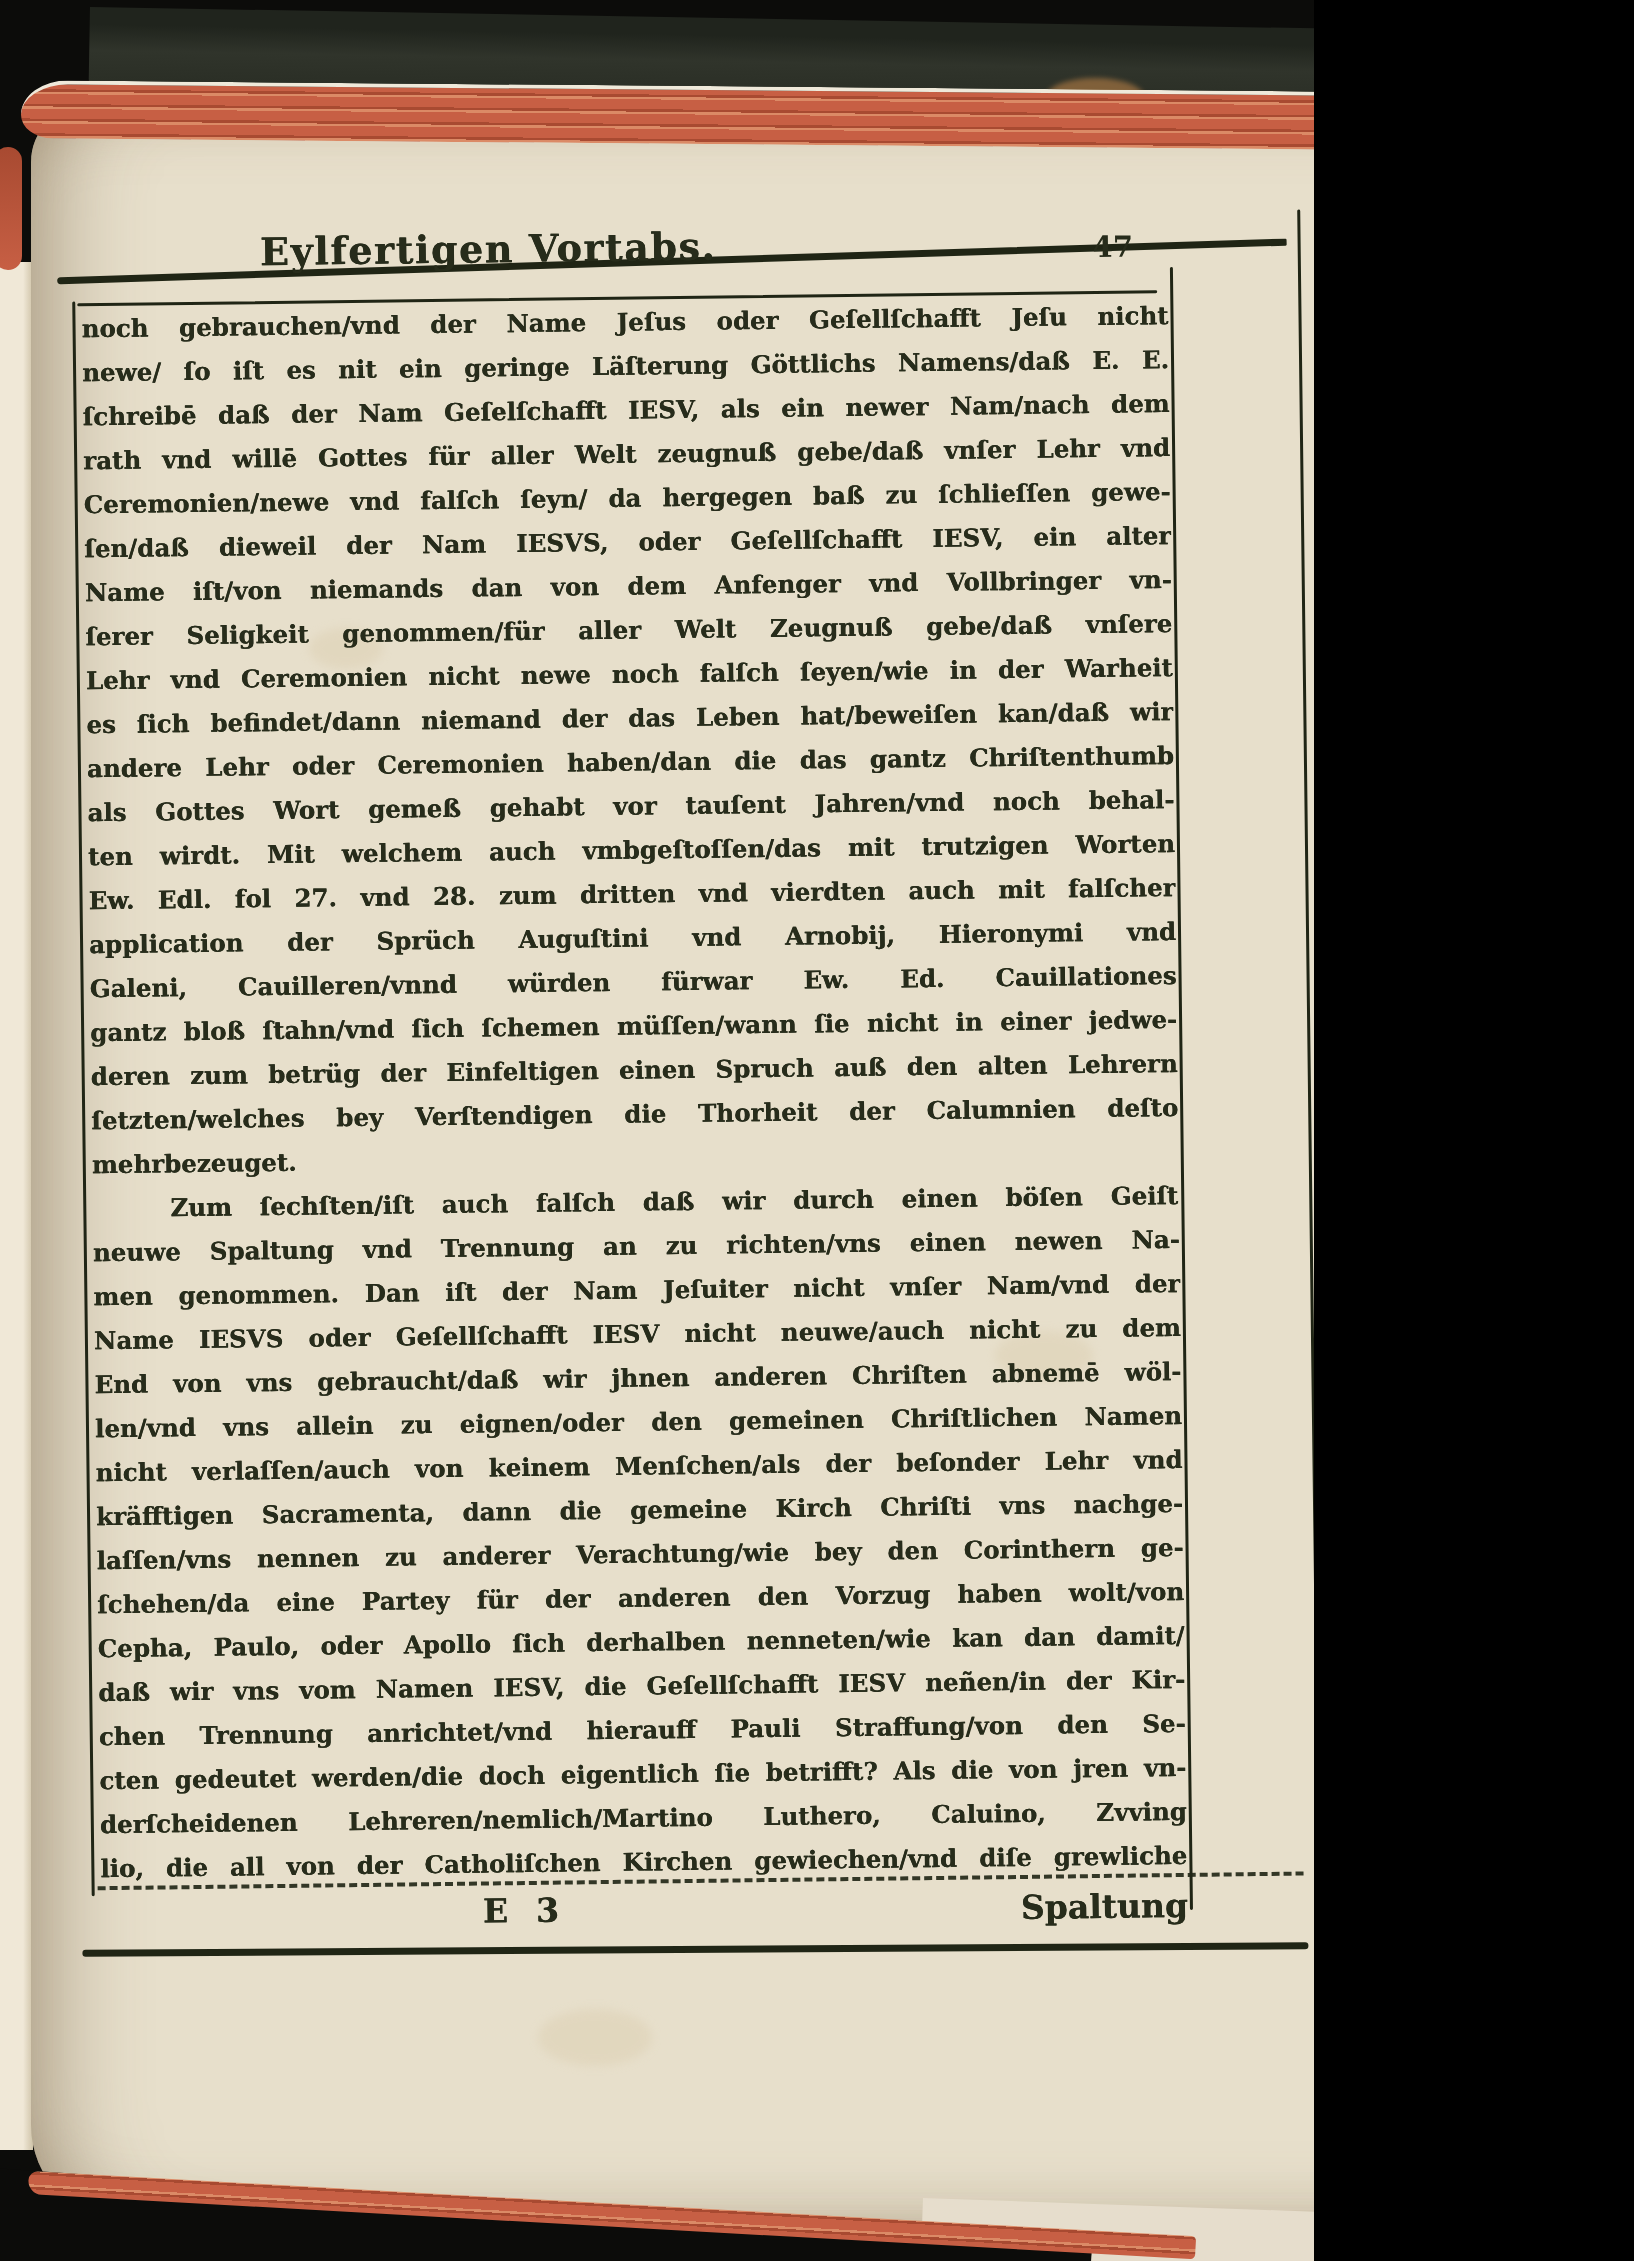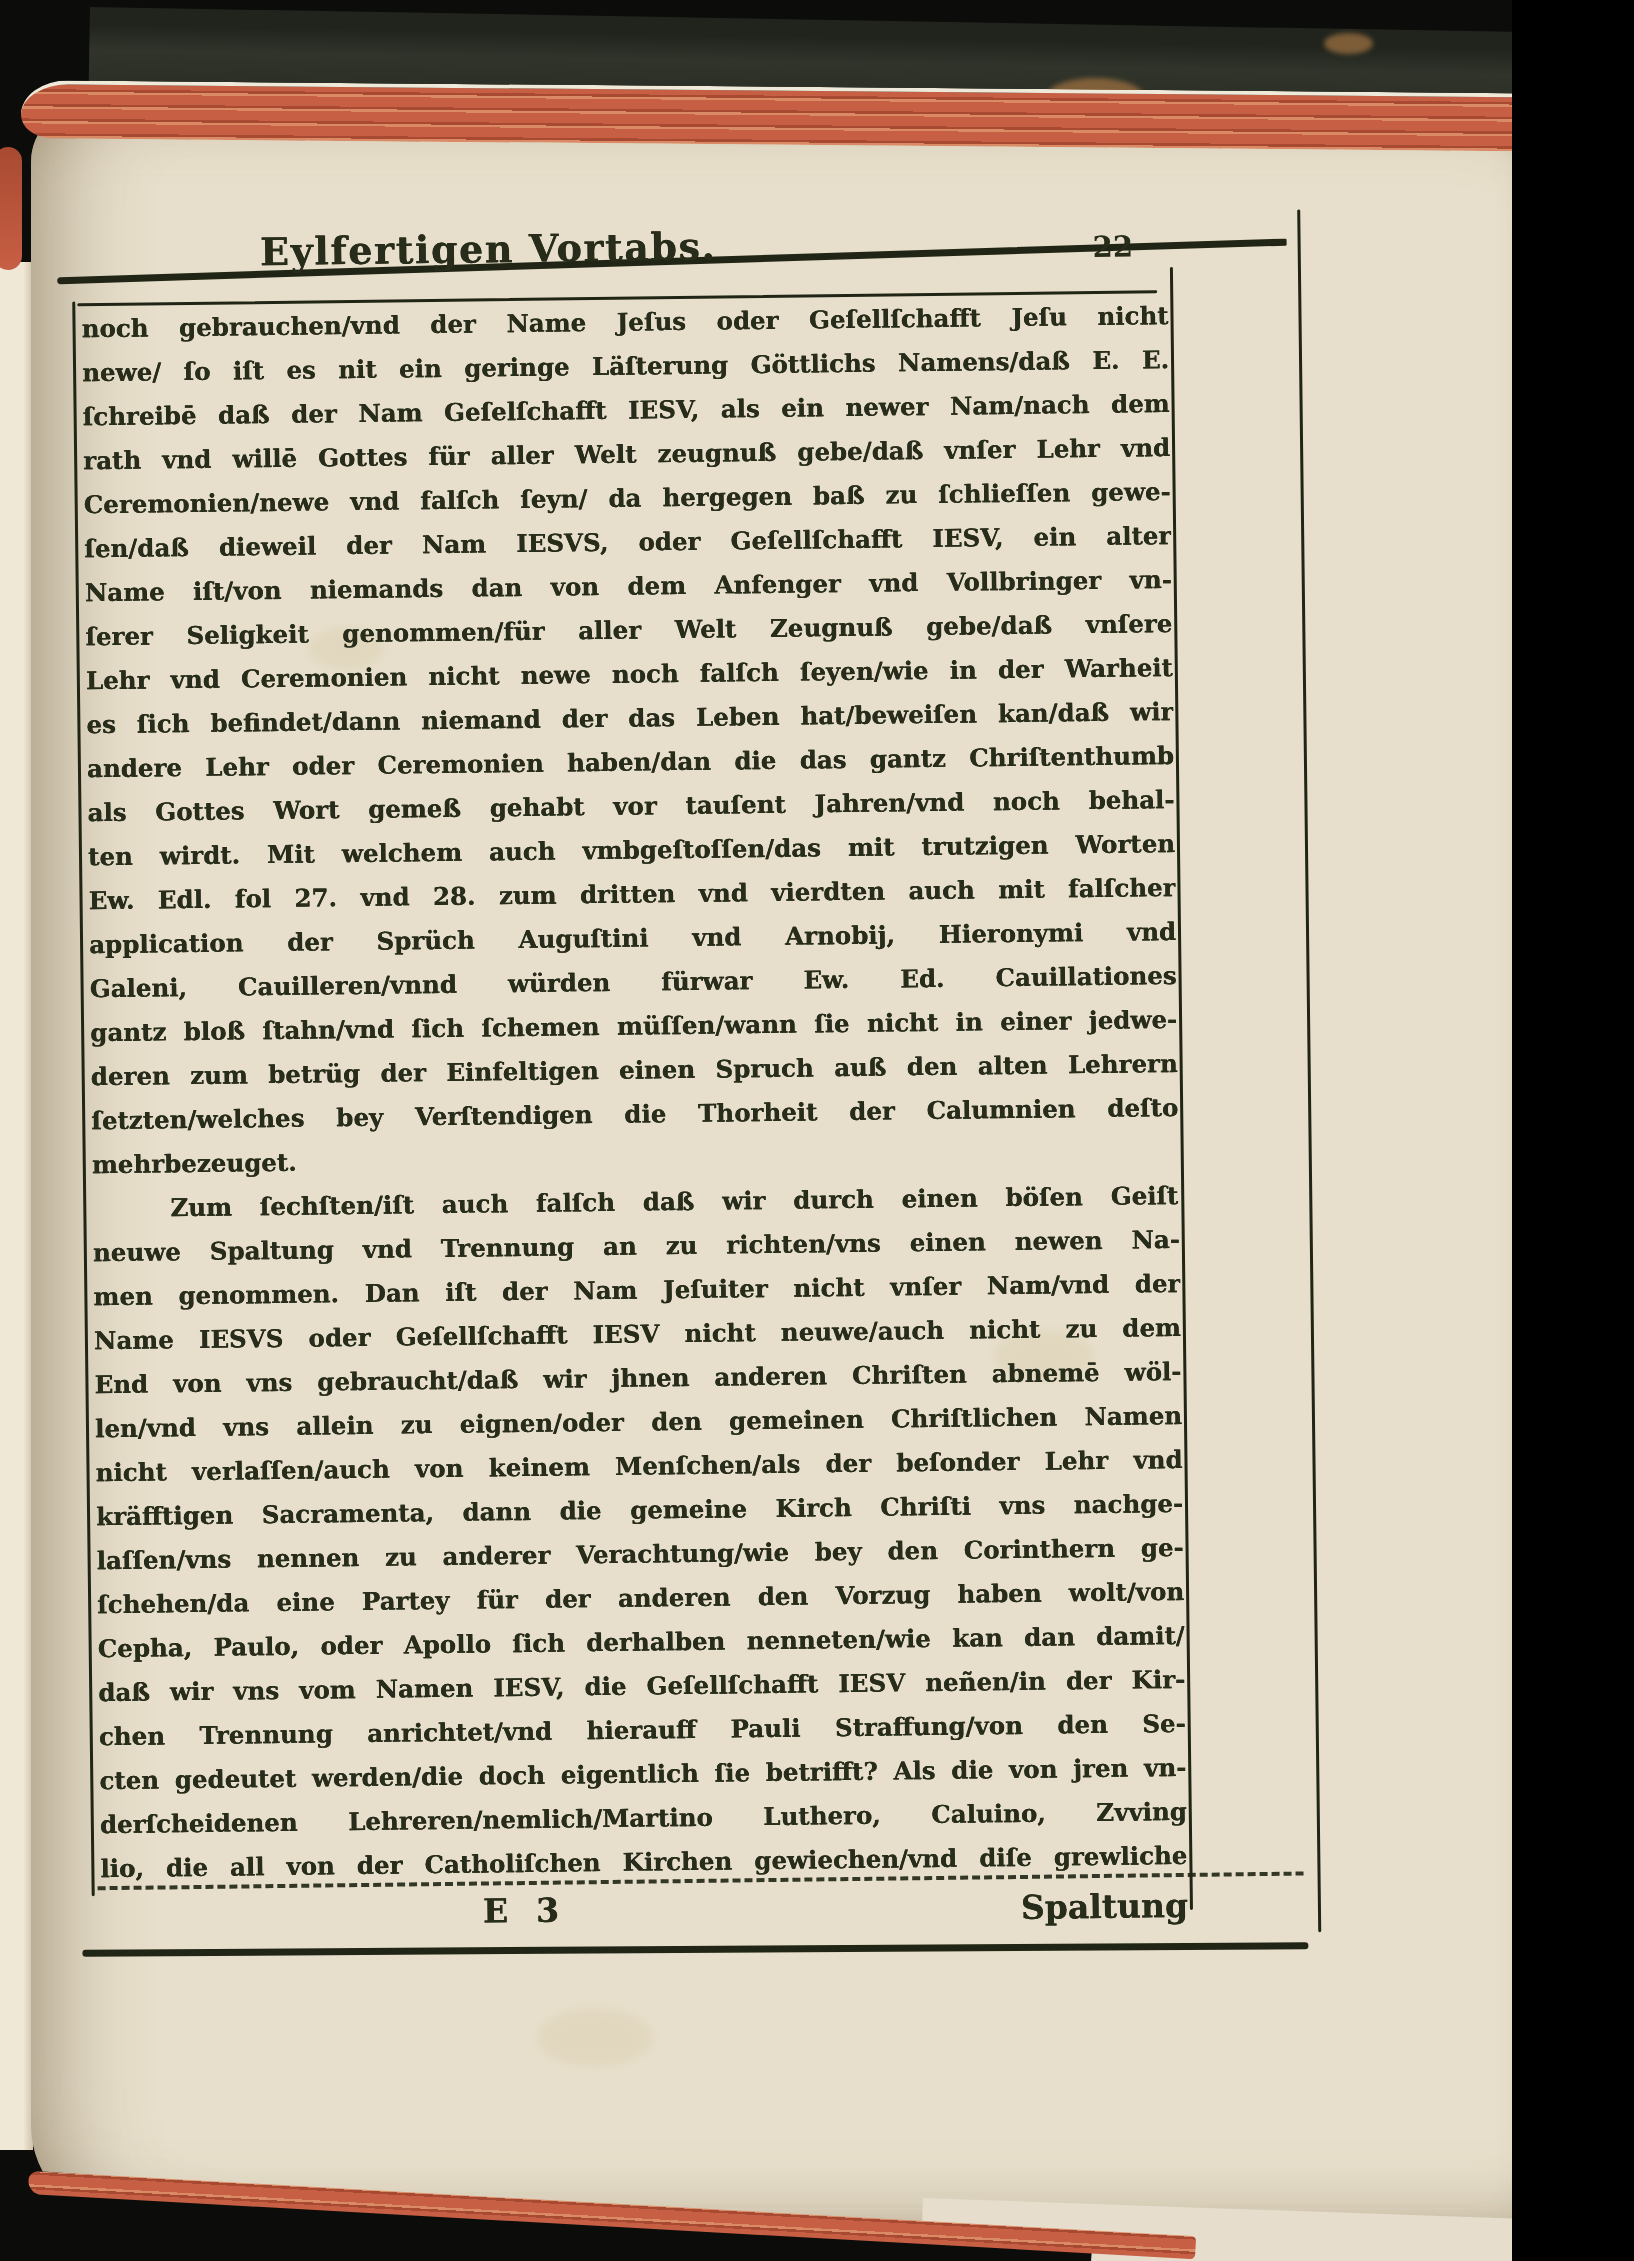--- a/index.html
+++ b/index.html
@@ -2,21 +2,21 @@
 <html style="--paper: #e7dfcb; --paper-light: #f0e8d7; --paper-under: #e6ddcc; --ink: #272c1b; --rule: #202515; --red: #c75f44; --red-dark: #a84a31; --red-light: #db8a66; --cover: #30342b; --bg: #0c0c0a; --gutter: #b5a78c;font-size:13px"><head>
 <meta charset="utf-8">
 <style>
   :root{
     --paper:#e7dfcb; --paper-light:#f0e8d7; --paper-under:#e6ddcc;
     --ink:#272c1b; --rule:#202515; --red:#c75f44; --red-dark:#a84a31;
     --red-light:#db8a66; --cover:#30342b; --bg:#0c0c0a; --gutter:#b5a78c;
   }
   html,body{margin:0;padding:0;}
   body{background:#000;font-family:"DejaVu Serif", serif;}
-  #stage{position:relative;width:1512px;height:2261px;overflow:hidden;background:var(--bg);}
+  #stage{position:relative;width:1314px;height:2261px;overflow:hidden;background:var(--bg);}
 
   
   .left-page-strip{position:absolute;left:0;top:262px;width:33px;height:1888px;
     background:linear-gradient(90deg,var(--paper-light) 0 70%, #cfc3a8 100%);}
   .left-red-notch{position:absolute;left:-6.5px;top:147px;width:28px;height:123px;border-radius:14.7px;
     background:linear-gradient(180deg,var(--red-dark),var(--red));}
   .cover-top{position:absolute;left:90px;top:6.5px;width:1577px;height:96px;
     background:linear-gradient(180deg,#20241d 0 18%, var(--cover) 45%, #272b22 100%);
     transform:rotate(1deg);transform-origin:left top;border-radius:0 0 11.4px 24.5px;}
   .cover-top-right{position:absolute;left:1520px;top:0;width:114px;height:343px;
@@ -105,21 +105,21 @@
     <div class="blotch" style="left:507px;top:1904px;width:114px;height:57px"></div>
   </div>
 
   <div class="edge-top-red"></div>
   <div class="edge-right-red"></div>
   <div class="page-under-right"></div>
 
   <div class="frame">
     <div class="rule top-thick"></div>
     <div class="running-head">Eylfertigen Vortabs.</div>
-    <div class="folio">22</div>
+    <div class="folio">47</div>
     <div class="rule head-under"></div>
     <div class="rule v-left"></div>
     <div class="rule v-right-inner"></div>
     <div class="rule v-right-outer"></div>
 
     <div class="text-block">
         <div class="text-line">noch gebrauchen/vnd der Name Jeſus oder Geſellſchafft Jeſu nicht</div>
         <div class="text-line">newe/ ſo iſt es nit ein geringe Läſterung Göttlichs Namens/daß E. E.</div>
         <div class="text-line">ſchreibē daß der Nam Geſelſchafft IESV, als ein newer Nam/nach dem</div>
         <div class="text-line">rath vnd willē Gottes für aller Welt zeugnuß gebe/daß vnſer Lehr vnd</div>

